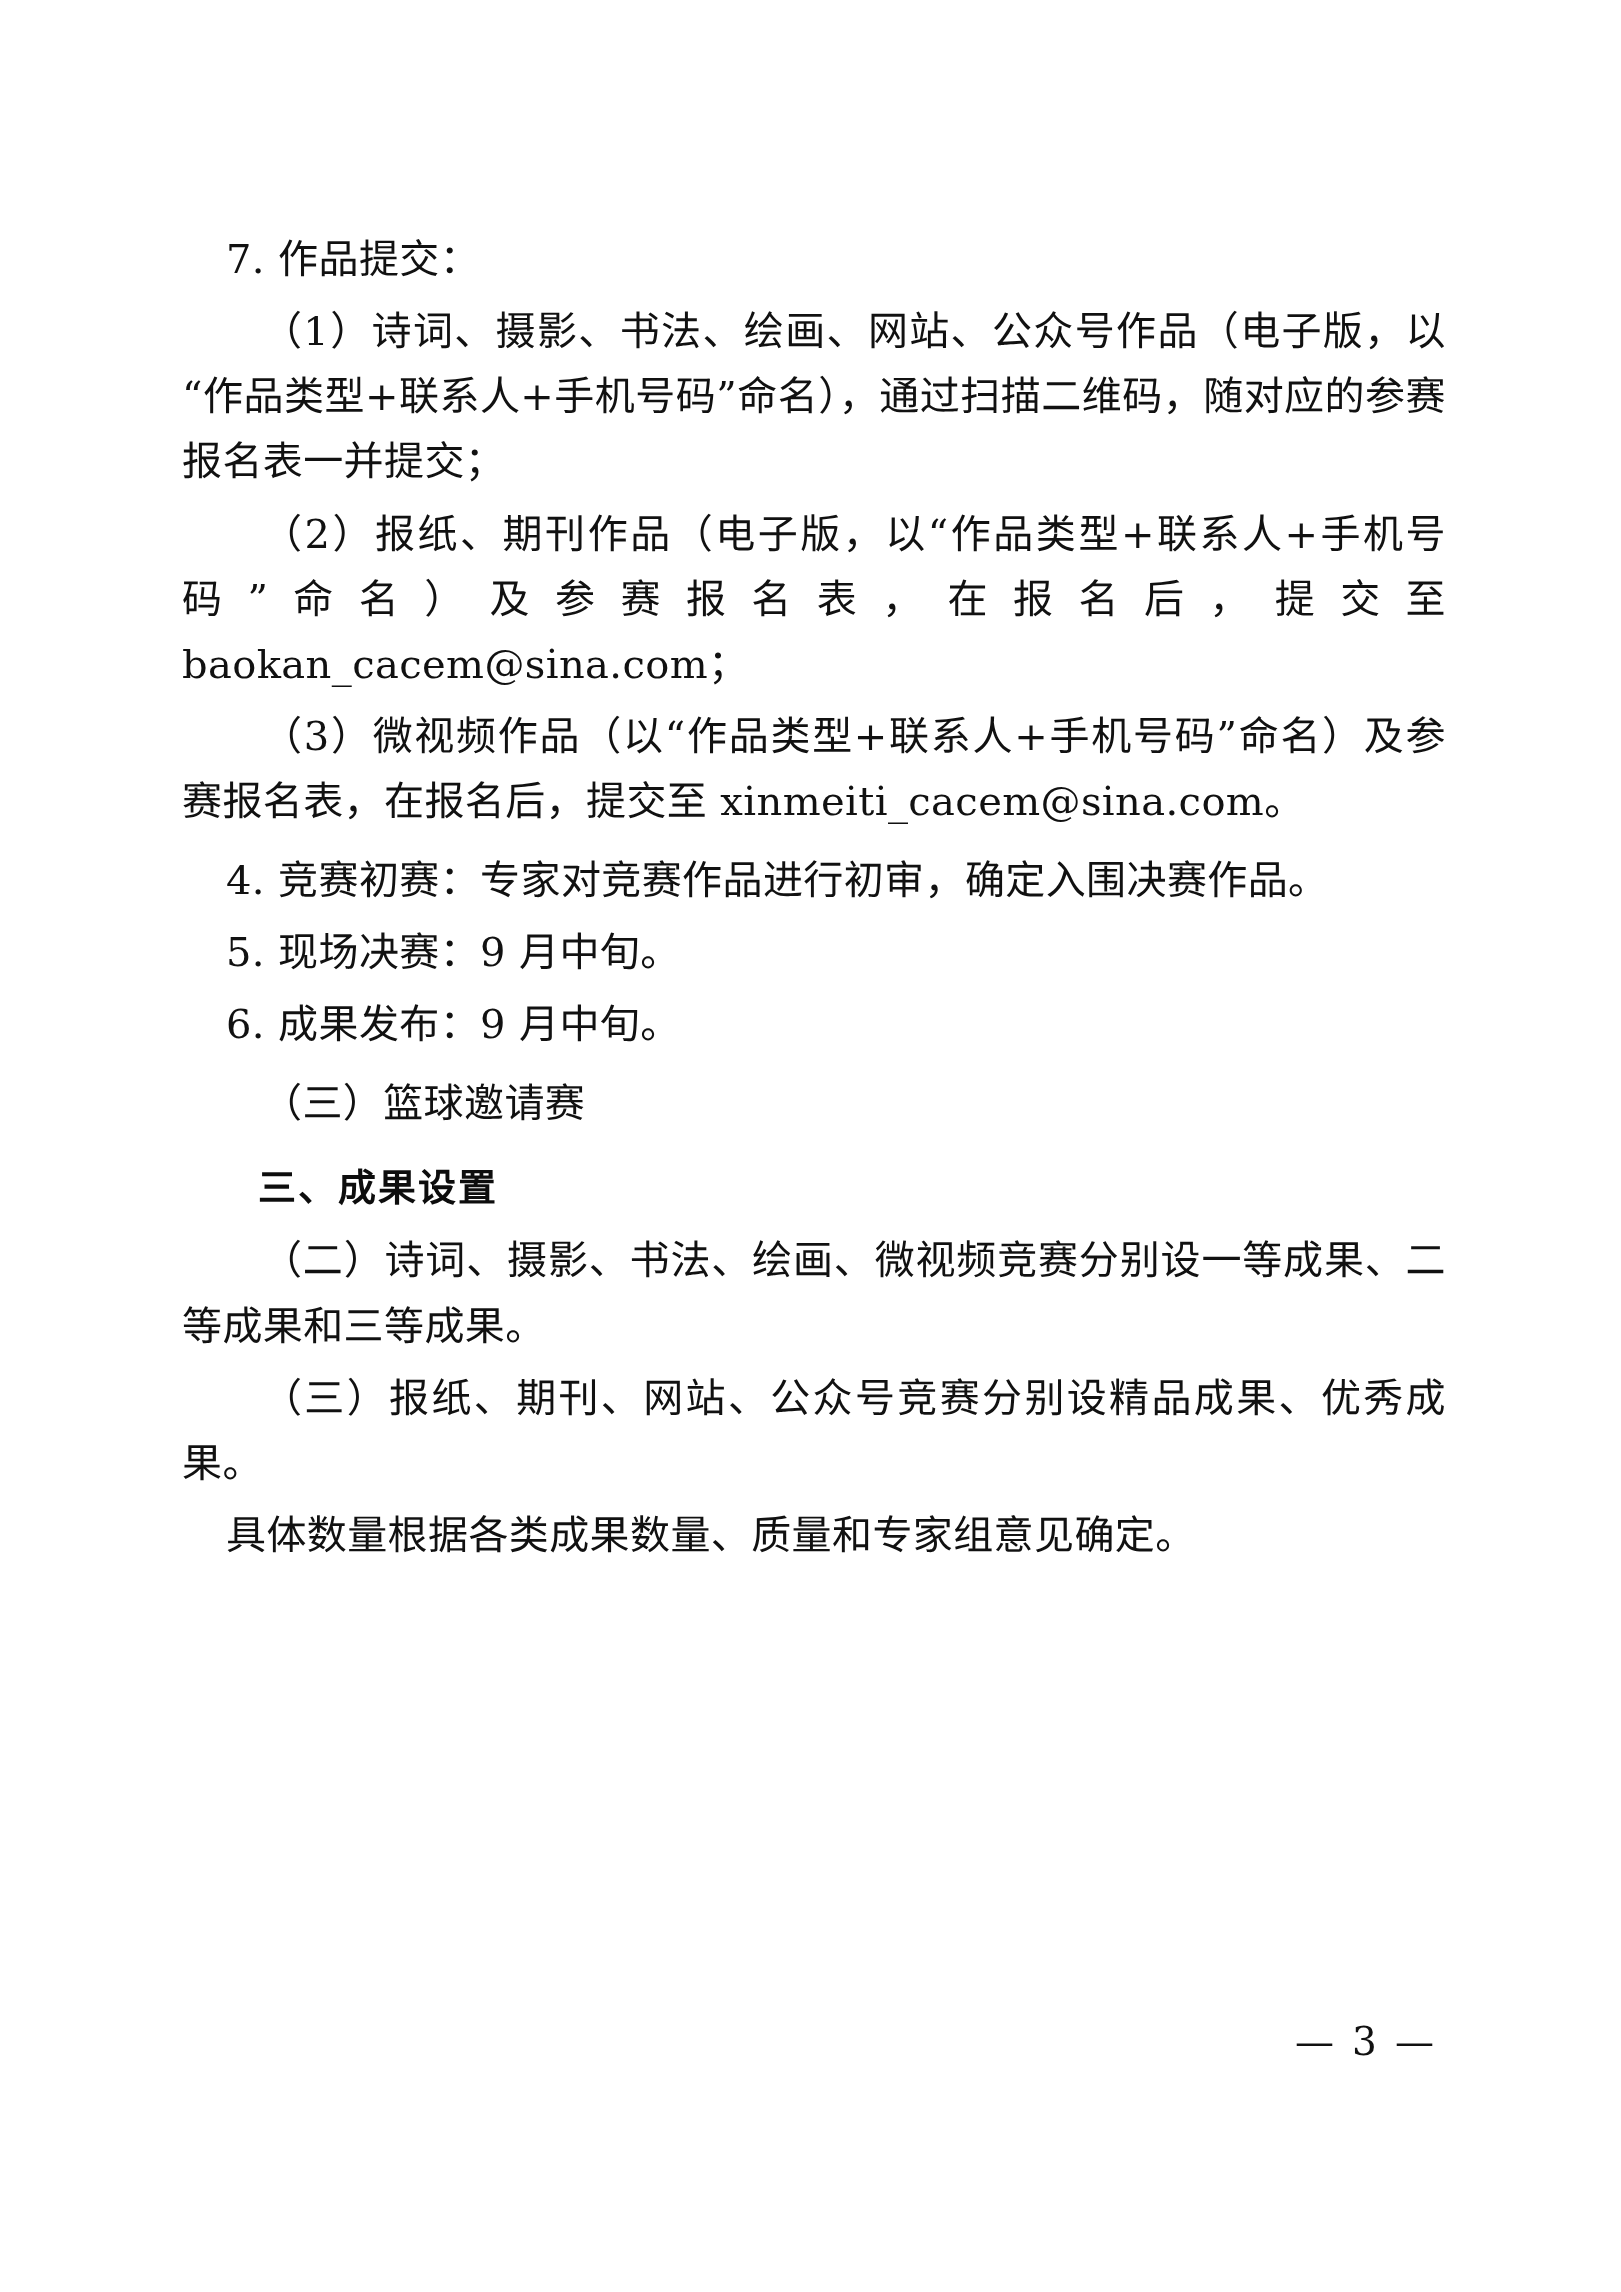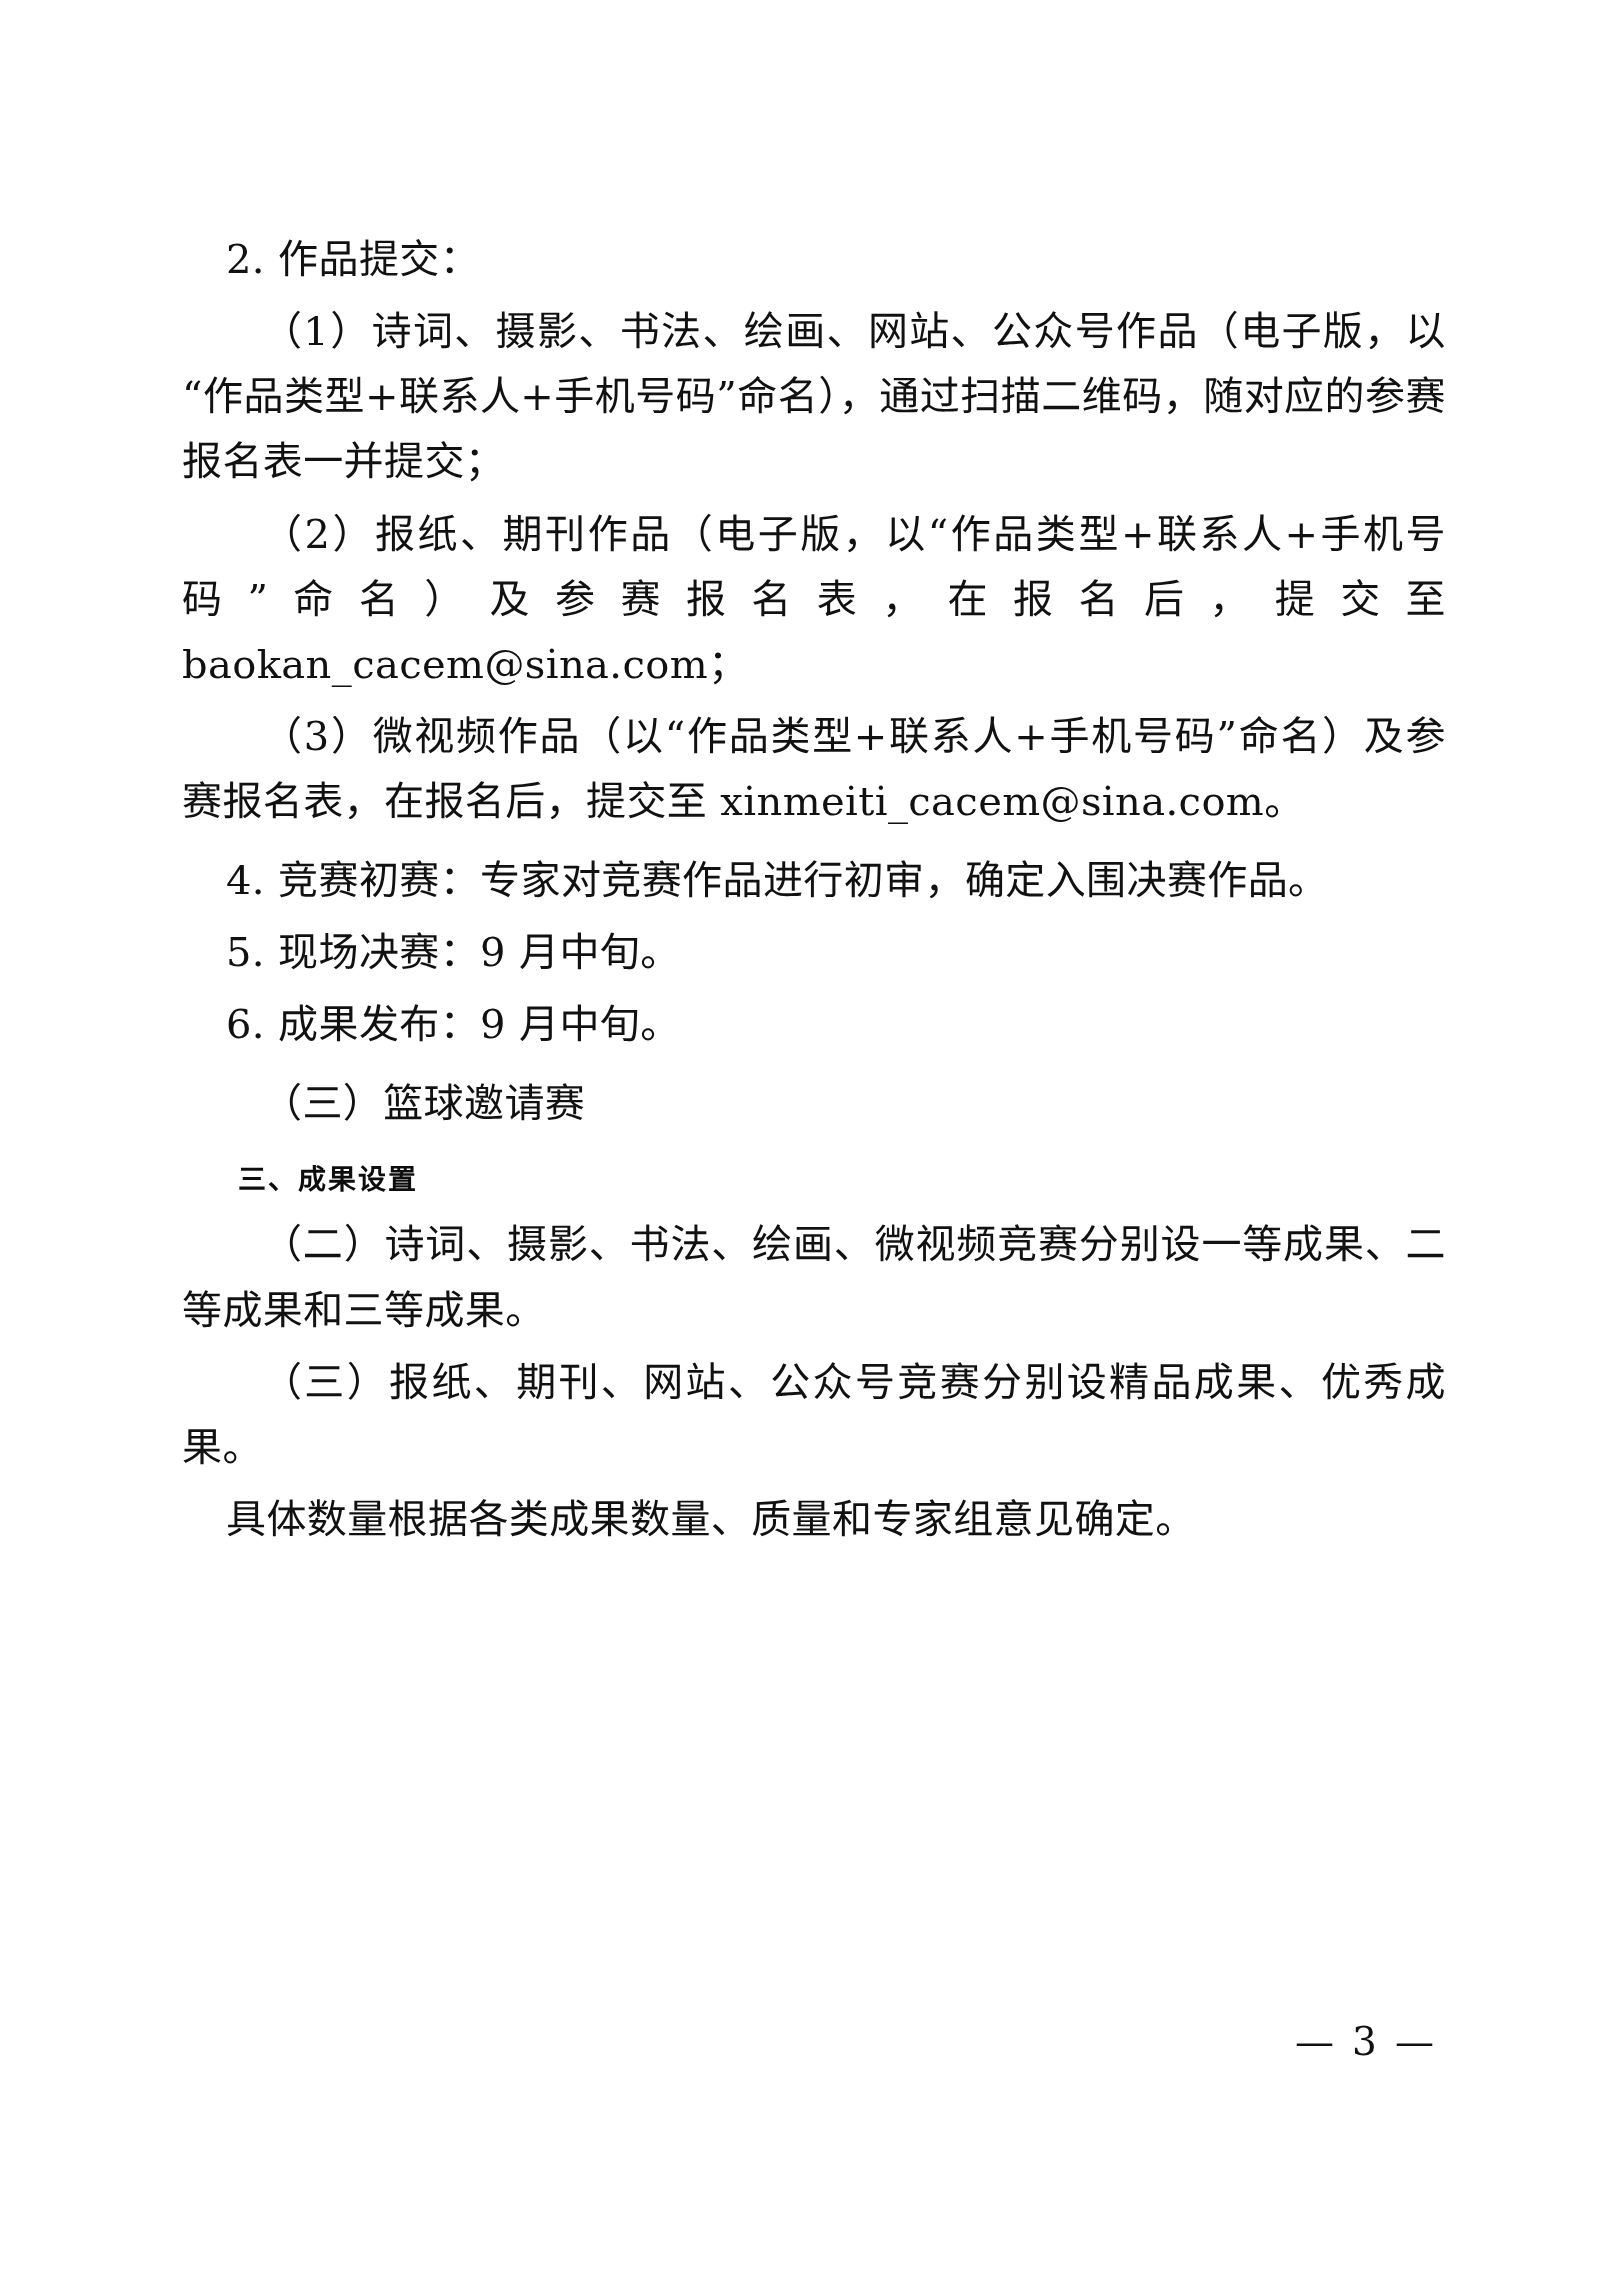--- a/index.html
+++ b/index.html
@@ -38,21 +38,21 @@
   }
   .indent {
     text-indent: 2em;
   }
   .indent-small {
     text-indent: 1.1em;
   }
   .heading {
     font-family: "DejaVu Sans", "Liberation Sans", sans-serif;
     font-weight: bold;
-    font-size: 28px;
+    font-size: 38px;
     line-height: 1.6;
     margin: 21.6px 0 9.8px 0;
     text-indent: 2em;
     letter-spacing: 2px;
     color: #0d0d0d;
   }
   .gap-before {
     margin-top: 13.7px;
   }
   .page-number {
@@ -65,21 +65,21 @@
     letter-spacing: 2.9px;
   }
 </style>
 </head>
 <body>
 
 <div class="page">
 
   <div class="content">
 
-    <p class="para indent-small">2. 作品提交：</p>
+    <p class="para indent-small">7. 作品提交：</p>
 
     <p class="para indent">（1）诗词、摄影、书法、绘画、网站、公众号作品（电子版，以“作品类型+联系人+手机号码”命名），通过扫描二维码，随对应的参赛报名表一并提交；</p>
 
     <p class="para indent">（2）报纸、期刊作品（电子版，以“作品类型+联系人+手机号码”命名）及参赛报名表，在报名后，提交至 baokan_cacem@sina.com；</p>
 
     <p class="para indent">（3）微视频作品（以“作品类型+联系人+手机号码”命名）及参赛报名表，在报名后，提交至 xinmeiti_cacem@sina.com。</p>
 
     <p class="para indent-small gap-before">4. 竞赛初赛：专家对竞赛作品进行初审，确定入围决赛作品。</p>
 
     <p class="para indent-small">5. 现场决赛：9 月中旬。</p>

